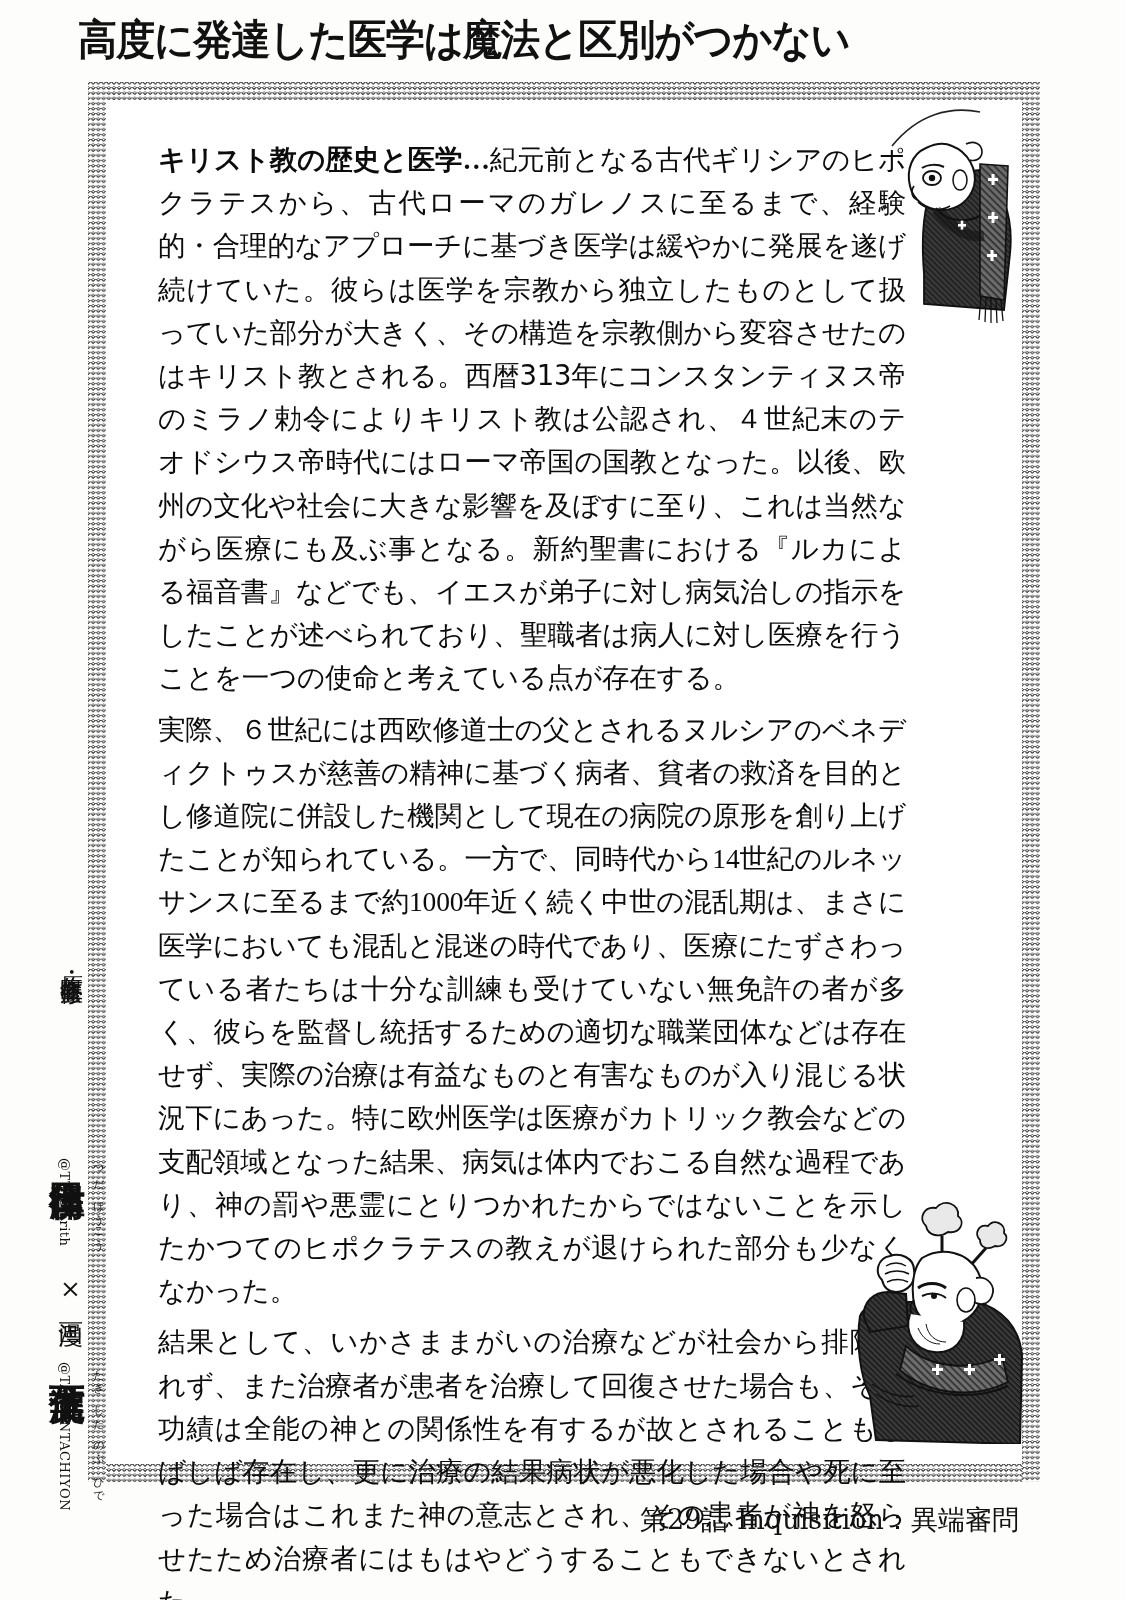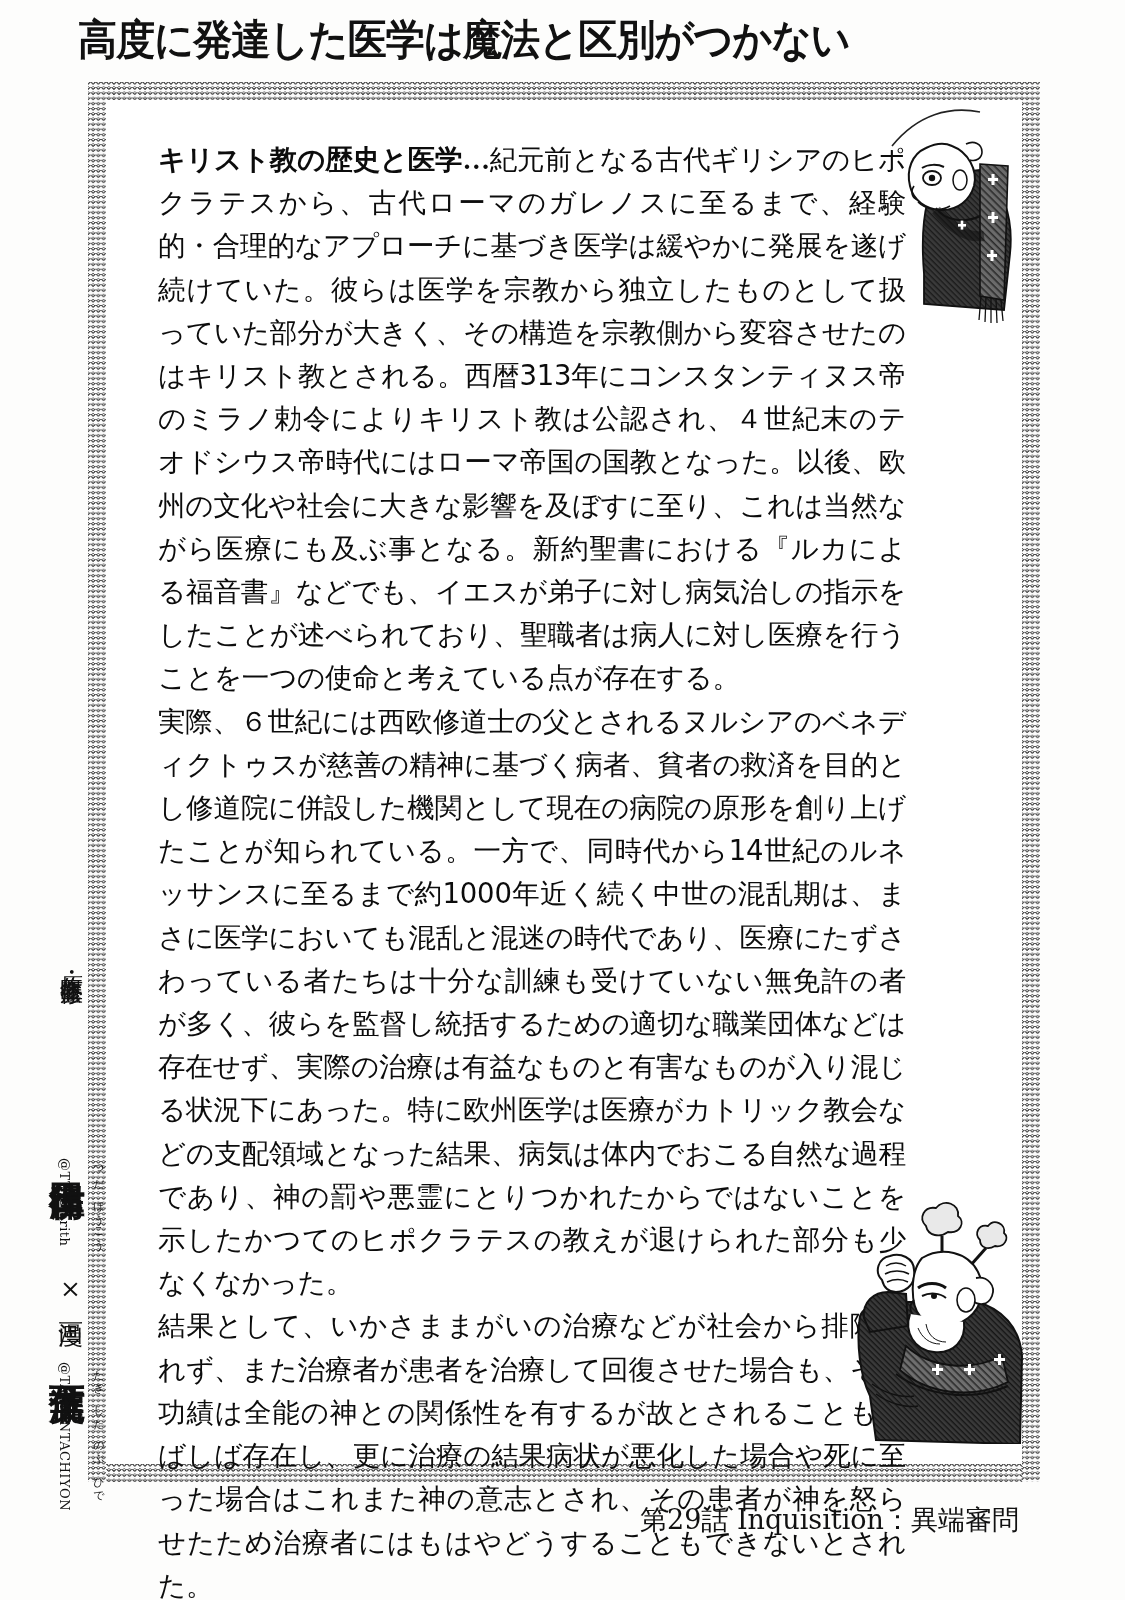--- a/index.html
+++ b/index.html
@@ -41,21 +41,21 @@
   #body-text{
     position:absolute;left:158px;top:138px;width:748px;
     font-family:"DejaVu Sans","Liberation Sans",sans-serif;
     font-size:27.5px;line-height:43.2px;color:#0c0c0c;
     letter-spacing:-0.2px;
     text-align:justify;
     text-justify:inter-character;
     font-feature-settings:"palt" 1;
   }
   #body-text p{margin:0;text-indent:0;}
-  #body-text p + p{margin-top:0;}
+  #body-text p + p{margin-top:8px;font-family:Liberation Serif, serif;}
   .lead{font-weight:700;font-family:Liberation Serif, serif;}
 
   
   .char{position:absolute;}
 
   #char-top{left:884px;top:104px;width:150px;height:230px;}
   #char-bottom{left:852px;top:1196px;width:186px;height:248px;}
 
   
   #credits{

